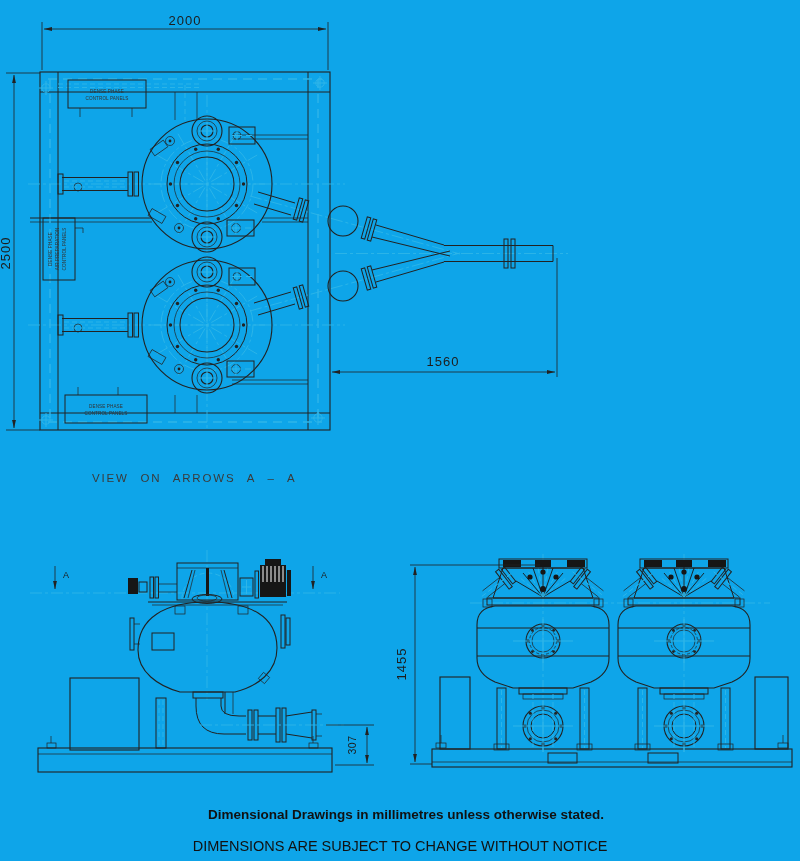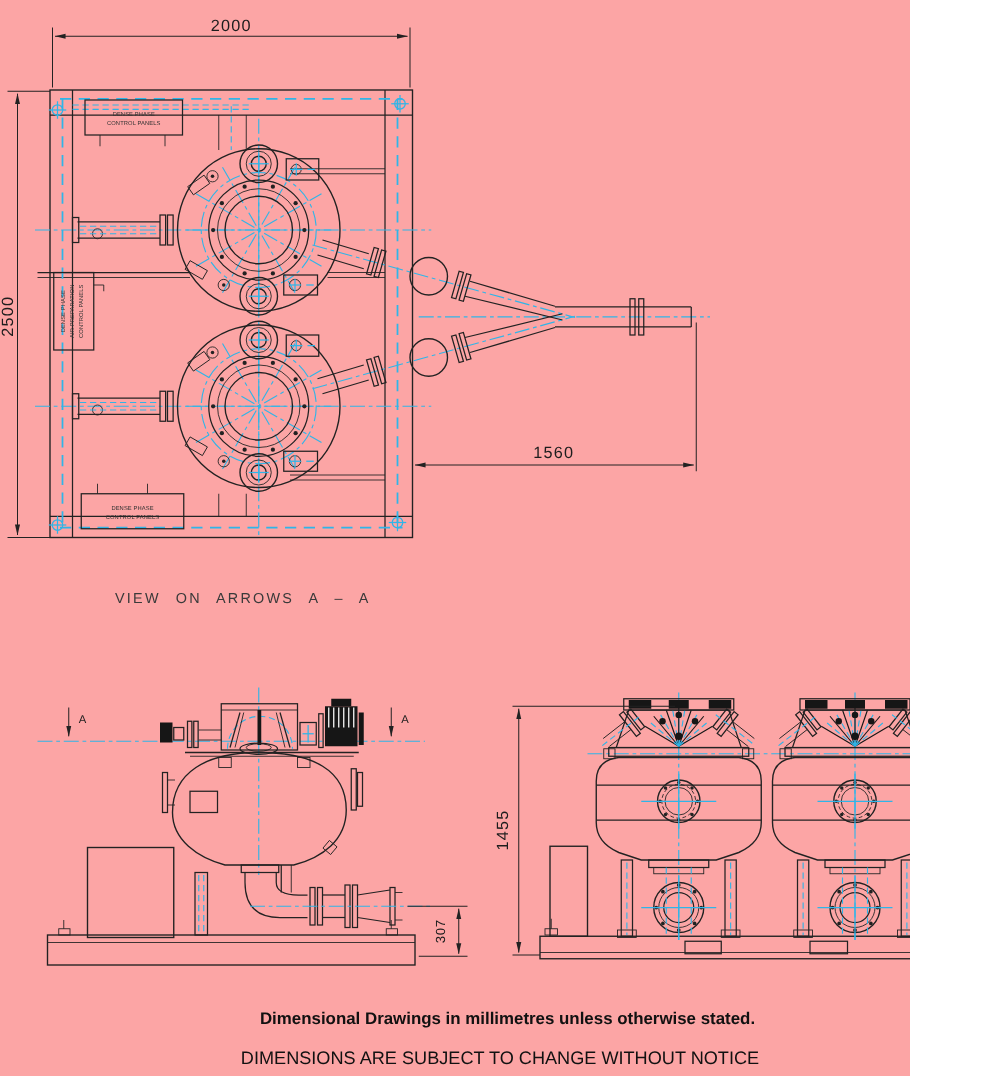--- a/index.html
+++ b/index.html
@@ -1,16 +1,16 @@
 <!DOCTYPE html>
 <html><head>
 <meta charset="utf-8">
 <style>
   html,body{margin:0;padding:0;background:#ffffff;}
-  .canvas{position:relative;width:728px;height:861px;background:#fca5a5;overflow:hidden;
+  .canvas{position:relative;width:800px;height:861px;background:#0ea5e9;overflow:hidden;
           font-family:"Liberation Sans",sans-serif;}
   svg{position:absolute;left:0;top:0;}
   
   .k  {stroke:#222;fill:none;stroke-width:1.1;}
   .k1 {stroke:#222;fill:none;stroke-width:1;}
   .kt {stroke:#222;fill:none;stroke-width:0.7;}
   .kf {fill:#161616;stroke:none;}
   .c  {stroke:#2fb5e8;fill:none;stroke-width:1;}
   .cd {stroke:#2fb5e8;fill:none;stroke-width:1.4;stroke-dasharray:9 6;}
   .cdd{stroke:#2fb5e8;fill:none;stroke-width:0.9;stroke-dasharray:12 3 3 3;}

